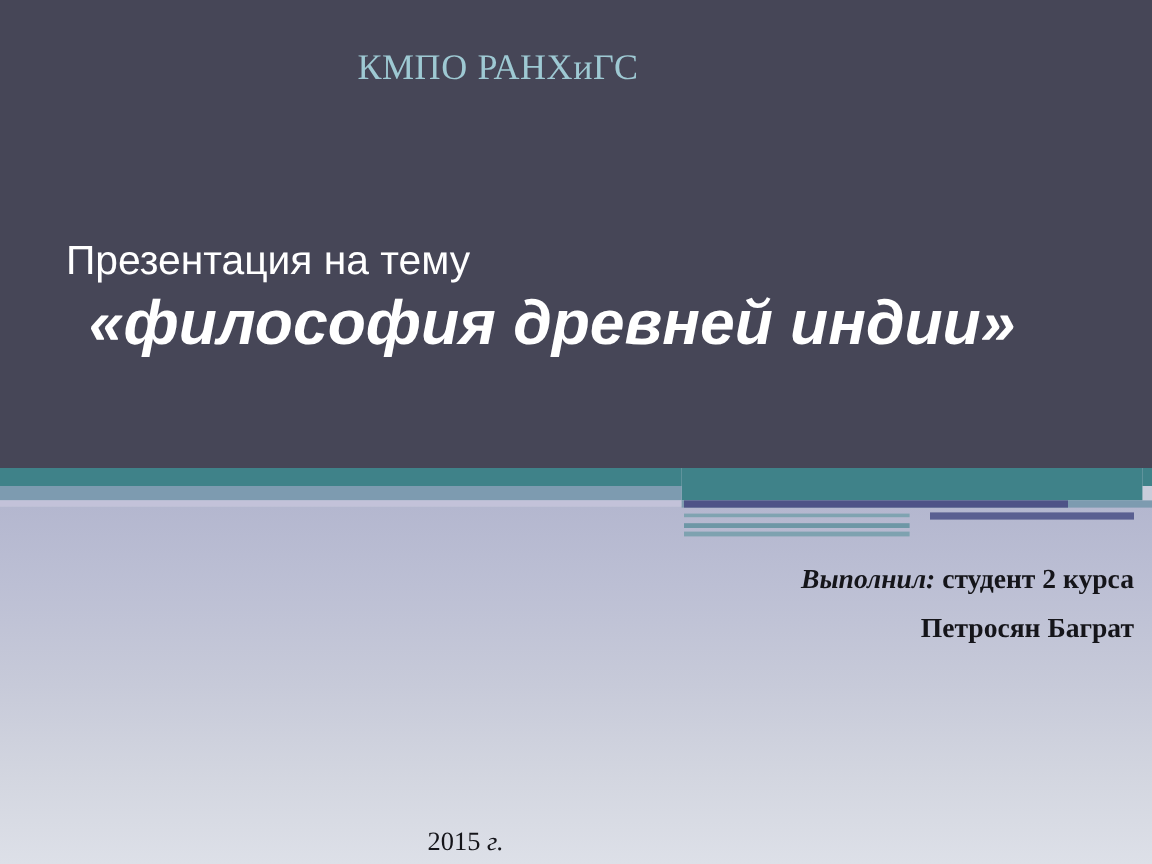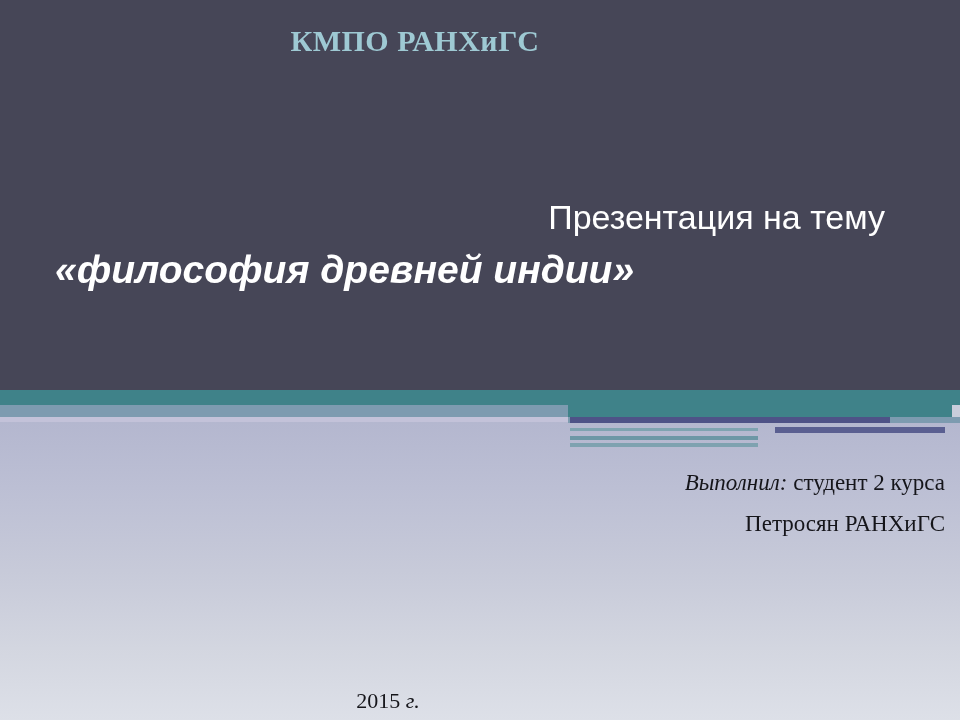--- a/index.html
+++ b/index.html
@@ -23,57 +23,57 @@
     left: 0;
     top: 0;
     width: 960px;
     height: 390px;
     background: #464657;
   }
 
   .org-heading {
     position: absolute;
     left: 0;
-    top: 24px;
+    top: 40px;
     width: 830px;
     text-align: center;
     font-family: "Liberation Serif", "DejaVu Serif", serif;
-    font-weight: bold;
+    font-weight: normal;
     font-size: 30px;
     letter-spacing: 0.5px;
     color: #9ec9d3;
     white-space: nowrap;
   }
 
   .title-block {
     position: absolute;
     left: 55px;
     top: 196px;
     width: 830px;
   }
 
   .title-line-1 {
     font-family: "Liberation Sans", "DejaVu Sans", sans-serif;
     font-weight: normal;
     font-size: 34px;
     line-height: 42px;
     color: #ffffff;
     white-space: nowrap;
-    text-align: right;
   }
 
   .title-line-2 {
     font-family: "Liberation Sans", "DejaVu Sans", sans-serif;
     font-weight: bold;
     font-style: italic;
-    font-size: 39px;
+    font-size: 52px;
     line-height: 52px;
     color: #ffffff;
     white-space: nowrap;
     margin-top: 6px;
+    margin-left: 19px;
   }
 
   
   .band-teal-left {
     position: absolute;
     left: 0;
     top: 390px;
     width: 568px;
     height: 15px;
     background: #3f8289;
@@ -171,20 +171,21 @@
   
   .author-block {
     position: absolute;
     right: 15px;
     top: 462px;
     width: 500px;
     text-align: right;
     color: #15151a;
     font-size: 23px;
     line-height: 41px;
+    font-weight: bold;
   }
 
   .teacher-block {
     position: absolute;
     left: 10px;
     top: 553px;
     width: 470px;
     text-align: left;
     color: #15151a;
     font-size: 23px;
@@ -231,19 +232,19 @@
   <div class="band-slate-right"></div>
 
   <div class="rule rule-dark-1"></div>
   <div class="rule rule-dark-2"></div>
   <div class="rule rule-teal-1"></div>
   <div class="rule rule-teal-2"></div>
   <div class="rule rule-teal-3"></div>
 
   <div class="author-block">
     <div><span class="it">Выполнил</span><span class="it">:</span><span> студент 2 курса</span></div>
-    <div>Петросян РАНХиГС</div>
+    <div>Петросян Баграт</div>
   </div>
 
 
   <div class="year-block"><span>2015 </span><span class="it">г.</span></div>
 
 </div>
 
 </body></html>

